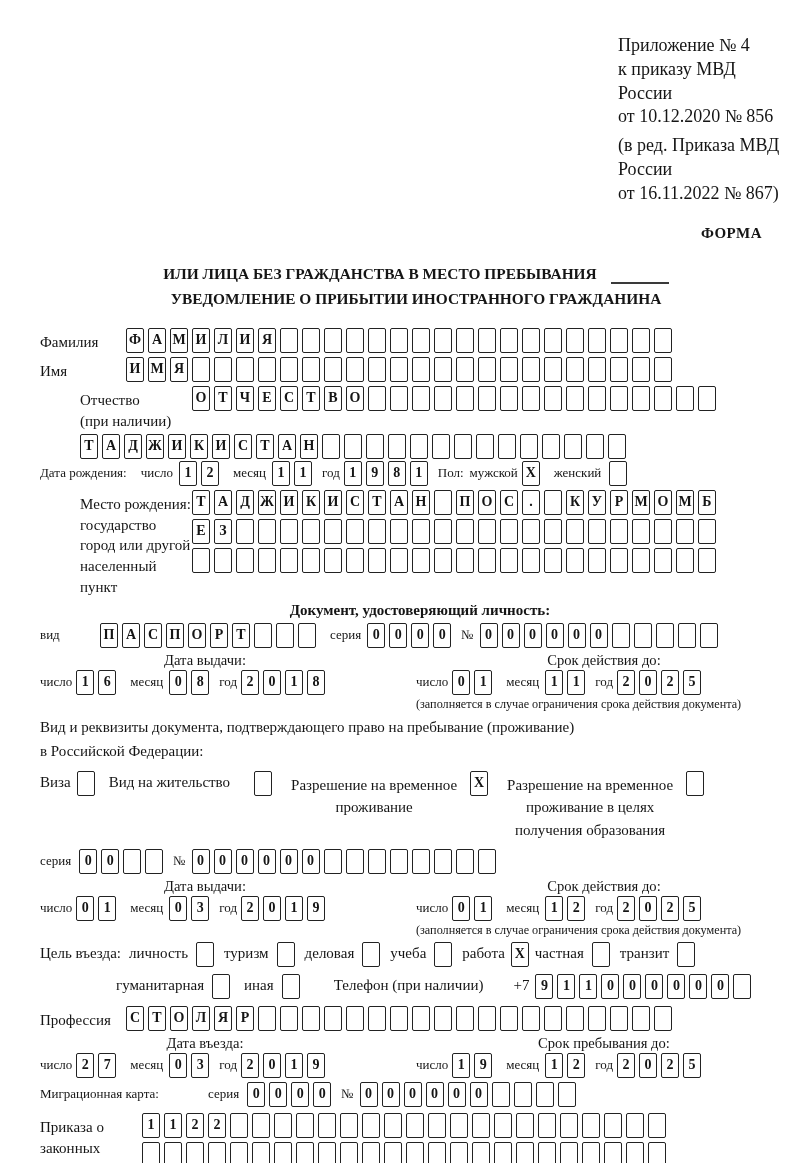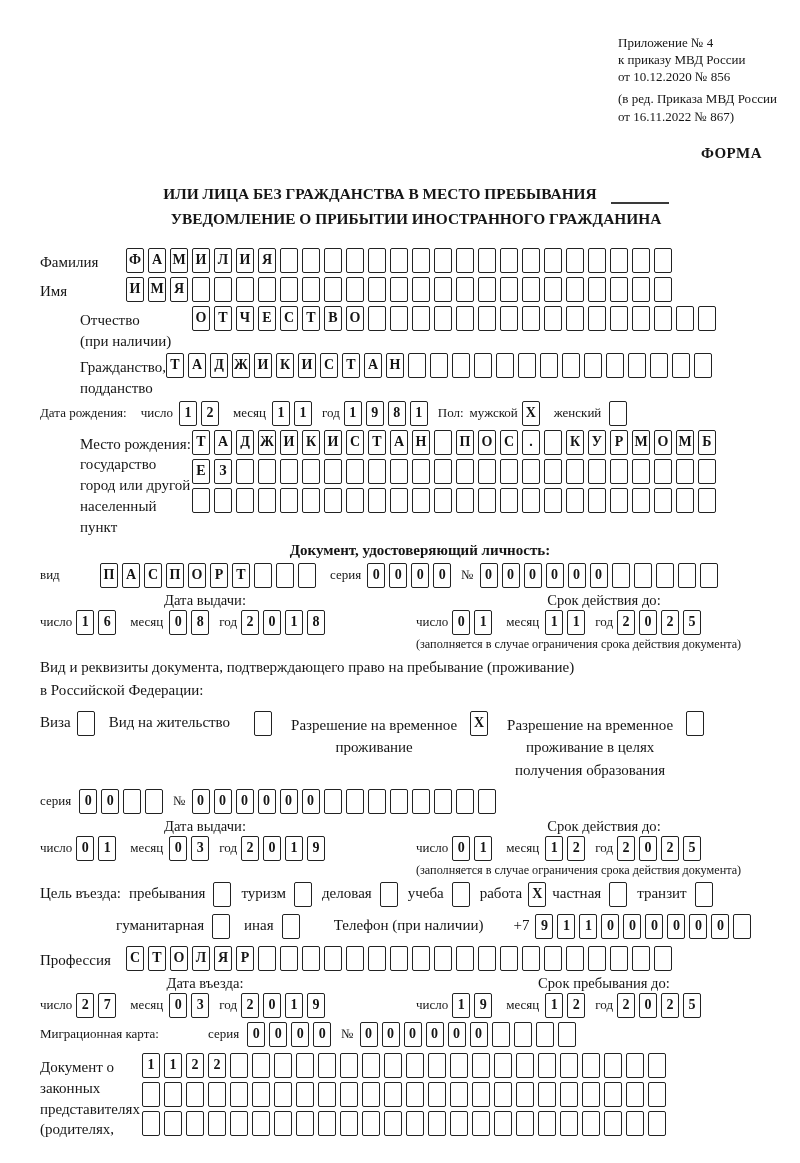--- a/index.html
+++ b/index.html
@@ -6,21 +6,21 @@
   html, body { width: 800px; background: #ffffff; }
   body {
     height: 1163px;
     font-family: "Liberation Serif", "DejaVu Serif", serif;
     color: #151515;
     overflow: hidden;
   }
   .page { padding: 34px 8px 10px 40px; }
 
   
-  .appendix { margin-left: 578px; font-size: 13px; line-height: 1.32; }
+  .appendix { margin-left: 578px; font-size: 18px; line-height: 1.32; }
   .appendix .gap { height: 5px; }
   .form-label { text-align: right; padding-right: 30px; font-weight: bold; font-size: 15px; margin-top: 20px; letter-spacing: .5px; }
 
   
   .title { margin-top: 20px; text-align: center; font-weight: bold; font-size: 15.4px; line-height: 1.5; }
   .title .uline { display: inline-block; width: 58px; border-bottom: 2.5px solid #3a3a3a; margin-left: 14px; transform: translateY(-3px); }
   .sec-heading { margin-top: 20px; text-align: center; font-weight: bold; font-size: 14.2px; }
 
   
   .cell {
@@ -101,24 +101,20 @@
 
   <div class="frow mb2">
     <div class="flabel w110">
       <div>Отчество</div>
       <div>(при наличии)</div>
     </div>
     <div class="cells"><span class="cell">О</span><span class="cell">Т</span><span class="cell">Ч</span><span class="cell">Е</span><span class="cell">С</span><span class="cell">Т</span><span class="cell">В</span><span class="cell">О</span><span class="cell"></span><span class="cell"></span><span class="cell"></span><span class="cell"></span><span class="cell"></span><span class="cell"></span><span class="cell"></span><span class="cell"></span><span class="cell"></span><span class="cell"></span><span class="cell"></span><span class="cell"></span><span class="cell"></span><span class="cell"></span><span class="cell"></span><span class="cell"></span></div>
   </div>
 
   <div class="frow mb2">
-    <div class="flabel w86">
-      <div>Гражданство,</div>
-      <div>подданство</div>
-    </div>
     <div class="cells"><span class="cell">Т</span><span class="cell">А</span><span class="cell">Д</span><span class="cell">Ж</span><span class="cell">И</span><span class="cell">К</span><span class="cell">И</span><span class="cell">С</span><span class="cell">Т</span><span class="cell">А</span><span class="cell">Н</span><span class="cell"></span><span class="cell"></span><span class="cell"></span><span class="cell"></span><span class="cell"></span><span class="cell"></span><span class="cell"></span><span class="cell"></span><span class="cell"></span><span class="cell"></span><span class="cell"></span><span class="cell"></span><span class="cell"></span><span class="cell"></span></div>
   </div>
 
   <div class="frow">
     <span class="inline-lbl">Дата рождения:</span>
     <span class="inline-lbl ml14 mr6">число</span>
     <span class="cells"><span class="cell">1</span><span class="cell">2</span></span>
     <span class="inline-lbl ml10 mr6">месяц</span>
     <span class="cells"><span class="cell">1</span><span class="cell">1</span></span>
     <span class="inline-lbl ml6 mr4">год</span>
@@ -232,21 +228,21 @@
         <span class="cells"><span class="cell">1</span><span class="cell">2</span></span>
         <span class="inline-lbl ml6 mr4">год</span>
         <span class="cells"><span class="cell">2</span><span class="cell">0</span><span class="cell">2</span><span class="cell">5</span></span>
       </div>
       <div class="dnote">(заполняется в случае ограничения срока действия документа)</div>
     </div>
   </div>
 
   <div class="purpose-line" style="margin-top:4px">
     <span class="optlabel mr8">Цель въезда:</span>
-    <span class="optlabel mr8">пребывания</span>
+    <span class="optlabel mr8">личность</span>
     <span class="cell chk"></span>
     <span class="optlabel ml10 mr8">туризм</span>
     <span class="cell chk"></span>
     <span class="optlabel ml10 mr8">деловая</span>
     <span class="cell chk"></span>
     <span class="optlabel ml10 mr8">учеба</span>
     <span class="cell chk"></span>
     <span class="optlabel ml10 mr6">работа</span>
     <span class="cell chk">X</span>
     <span class="optlabel ml6 mr8">частная</span>
@@ -298,21 +294,21 @@
   <div class="frow" style="margin-top:4px">
     <span class="inline-lbl" style="width:168px">Миграционная карта:</span>
     <span class="inline-lbl mr8">серия</span>
     <span class="cells"><span class="cell">0</span><span class="cell">0</span><span class="cell">0</span><span class="cell">0</span></span>
     <span class="inline-lbl ml6 mr6">№</span>
     <span class="cells"><span class="cell">0</span><span class="cell">0</span><span class="cell">0</span><span class="cell">0</span><span class="cell">0</span><span class="cell">0</span><span class="cell"></span><span class="cell"></span><span class="cell"></span><span class="cell"></span></span>
   </div>
 
   <div class="frow" style="margin-top:6px">
     <div class="flabel" style="width:102px">
-      <div>Документ о</div>
+      <div>Приказа о</div>
       <div>законных</div>
       <div>представителях</div>
       <div>(родителях,</div>
 
     </div>
     <div class="stack">
       <div class="cells crow"><span class="cell">1</span><span class="cell">1</span><span class="cell">2</span><span class="cell">2</span><span class="cell"></span><span class="cell"></span><span class="cell"></span><span class="cell"></span><span class="cell"></span><span class="cell"></span><span class="cell"></span><span class="cell"></span><span class="cell"></span><span class="cell"></span><span class="cell"></span><span class="cell"></span><span class="cell"></span><span class="cell"></span><span class="cell"></span><span class="cell"></span><span class="cell"></span><span class="cell"></span><span class="cell"></span><span class="cell"></span></div>
       <div class="cells crow"><span class="cell"></span><span class="cell"></span><span class="cell"></span><span class="cell"></span><span class="cell"></span><span class="cell"></span><span class="cell"></span><span class="cell"></span><span class="cell"></span><span class="cell"></span><span class="cell"></span><span class="cell"></span><span class="cell"></span><span class="cell"></span><span class="cell"></span><span class="cell"></span><span class="cell"></span><span class="cell"></span><span class="cell"></span><span class="cell"></span><span class="cell"></span><span class="cell"></span><span class="cell"></span><span class="cell"></span></div>
       <div class="cells crow"><span class="cell"></span><span class="cell"></span><span class="cell"></span><span class="cell"></span><span class="cell"></span><span class="cell"></span><span class="cell"></span><span class="cell"></span><span class="cell"></span><span class="cell"></span><span class="cell"></span><span class="cell"></span><span class="cell"></span><span class="cell"></span><span class="cell"></span><span class="cell"></span><span class="cell"></span><span class="cell"></span><span class="cell"></span><span class="cell"></span><span class="cell"></span><span class="cell"></span><span class="cell"></span><span class="cell"></span></div>
     </div>

